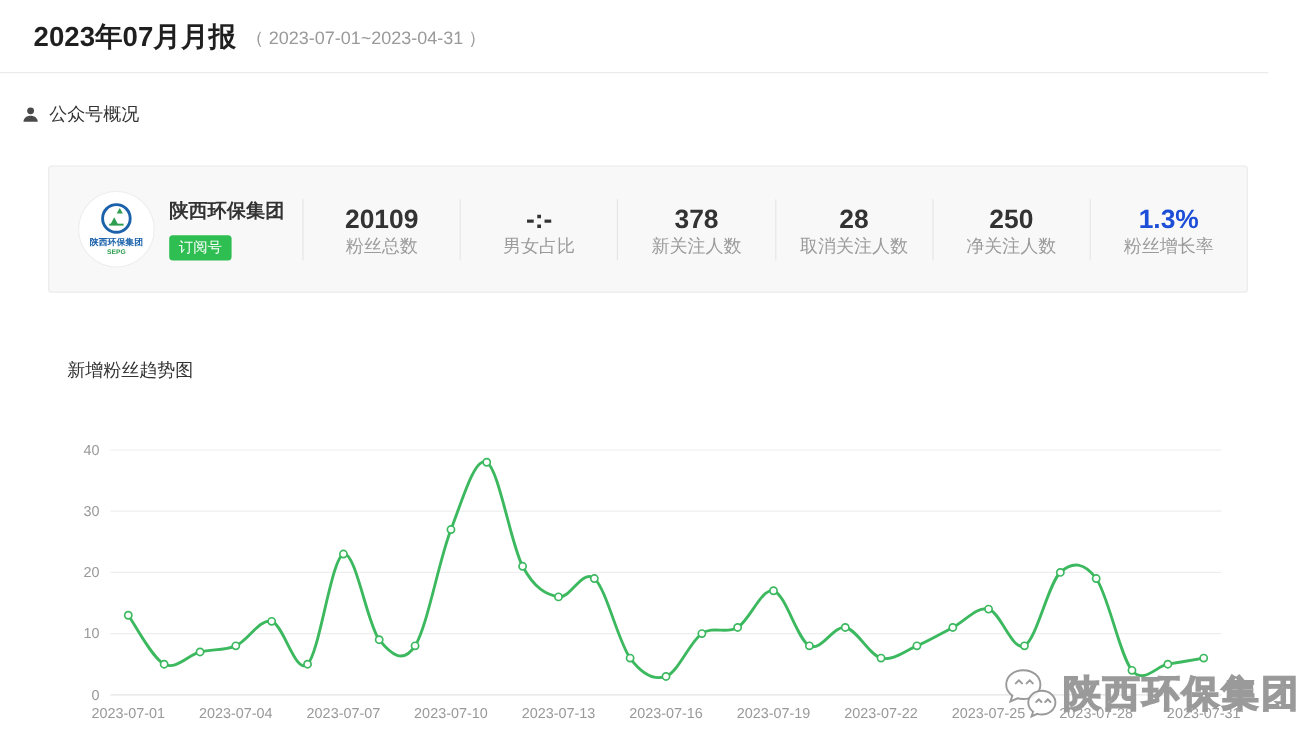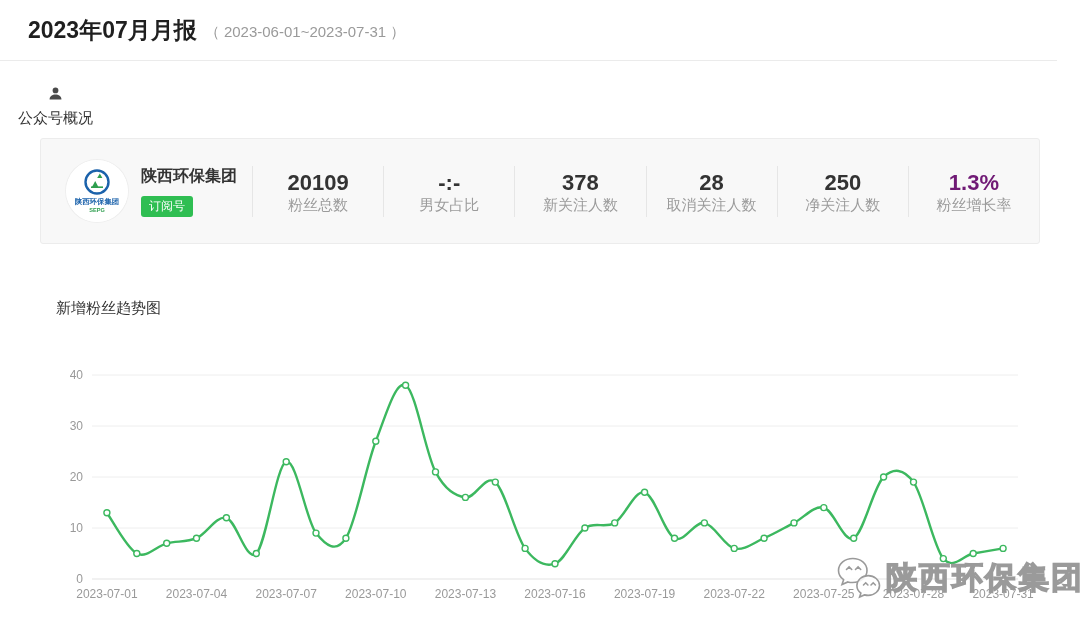--- a/index.html
+++ b/index.html
@@ -15,21 +15,21 @@
     position:absolute; top:0; left:0; width:1057px; height:61px;
     border-bottom:1px solid #ebebeb; background:#fff;
     display:flex; align-items:center; padding:0 28px;
   }
   .header .title { font-size:23px; font-weight:700; color:#1f1f1f; }
   .header .range { font-size:15px; color:#9a9a9a; margin-left:8px; padding-top:4px; }
 
   
   .section-row {
     position:absolute; top:86px; left:18px;
-    display:flex; align-items:center; gap:8px;flex-direction:column;
+    display:flex; align-items:center; gap:8px;
   }
   .section-title { font-size:15px; color:#333; font-weight:500; }
 
   
   .card {
     position:absolute; top:138px; left:40px; width:1000px; height:106px;
     background:#f8f8f8; border:1px solid #ececec; border-radius:3px;
     display:flex; align-items:center;
   }
   .account {
@@ -40,21 +40,21 @@
   .account-meta { display:flex; flex-direction:column; }
   .account-name { font-size:16px; font-weight:600; color:#333; margin-bottom:9px; white-space:nowrap; }
   .badge {
     display:inline-block; align-self:flex-start;
     background:#2fbe52; color:#fff; font-size:12px; line-height:1;
     padding:4px 8px 5px; border-radius:3px;font-family:Liberation Serif, serif;
   }
   .stats { flex:1; display:flex; align-self:center; }
   .stat { flex:1; text-align:center; border-left:1px solid #e6e6e6; padding:4px 0 2px; }
   .stat-value { font-size:22px; font-weight:600; color:#333;text-align:center; }
-  .stat-value.green { color:#701a75; }
+  .stat-value.green { color:#1d4ed8; }
   .stat-label { font-size:15px; color:#9b9b9b; }
 
   
   .chart-title { position:absolute; top:299px; left:56px; font-size:15px; color:#333; font-weight:500; }
   .chart-wrap { position:absolute; top:340px; left:0; width:1080px; height:280px; }
   .chart-wrap svg { display:block; }
   .tick { fill:#999; font-size:12px; font-family:"Liberation Sans","DejaVu Sans",sans-serif; }
 
   
   .watermark {
@@ -67,21 +67,21 @@
     -webkit-text-stroke:1.3px #9a9a9a;
     text-shadow:0 0 1px rgba(150,150,150,0.4);
     white-space:nowrap;
   }
 </style>
 </head>
 <body>
 
 <div class="header">
   <span class="title">2023年07月月报</span>
-  <span class="range">（ 2023-06-01~2023-07-31 ）</span>
+  <span class="range">（ 2023-07-01~2023-04-31 ）</span>
 </div>
 
 <div class="section-row">
   <span style="display:flex;">
     <svg width="15" height="15" viewBox="0 0 24 24">
       <circle cx="12" cy="7" r="4.6" fill="#4a4a4a"></circle>
       <path d="M2.5 21.5c0-5.2 4.6-8 9.5-8s9.5 2.8 9.5 8z" fill="#4a4a4a"></path>
     </svg>
   </span>
   <span class="section-title">公众号概况</span>

